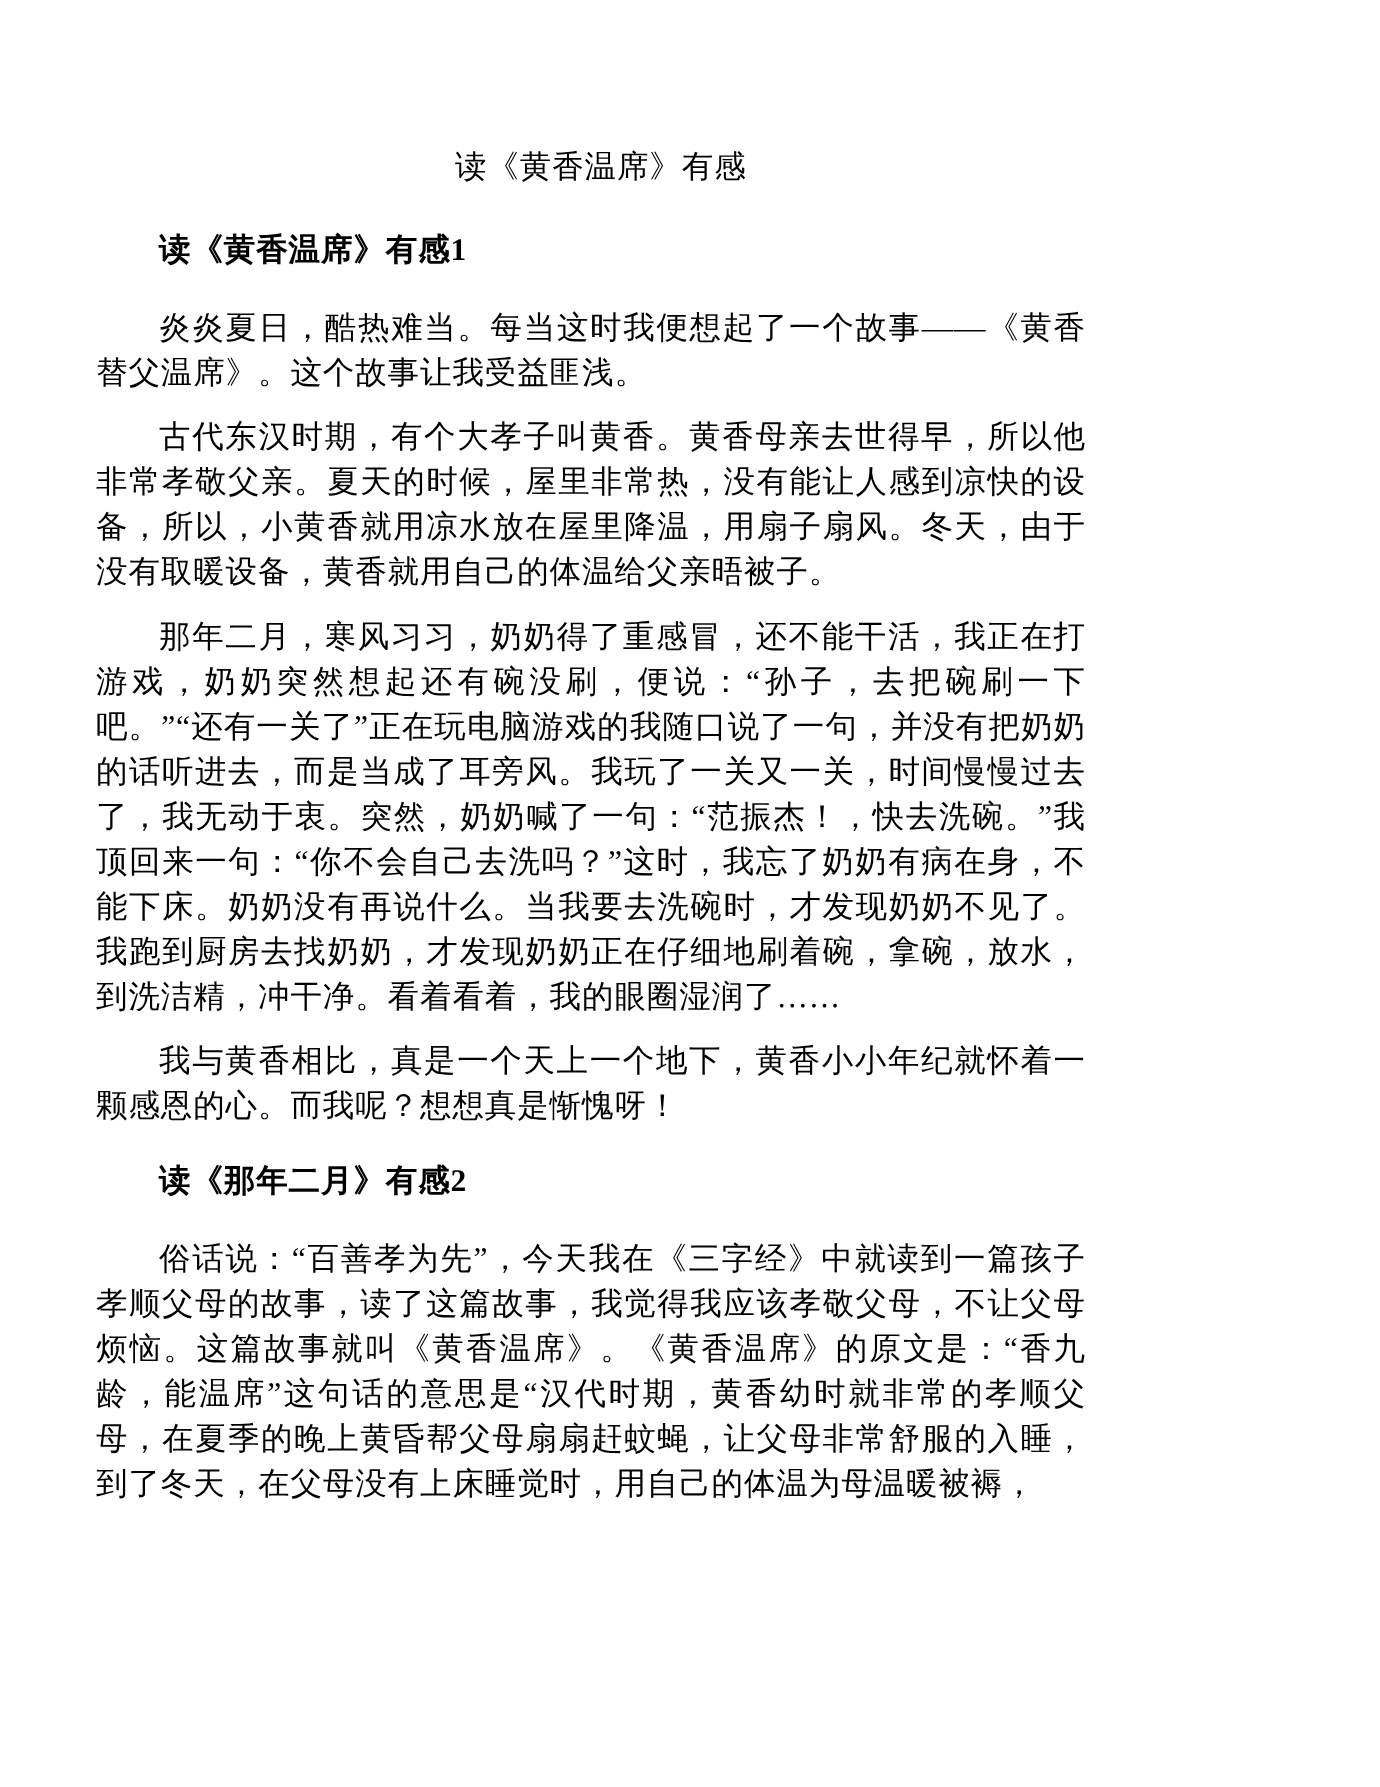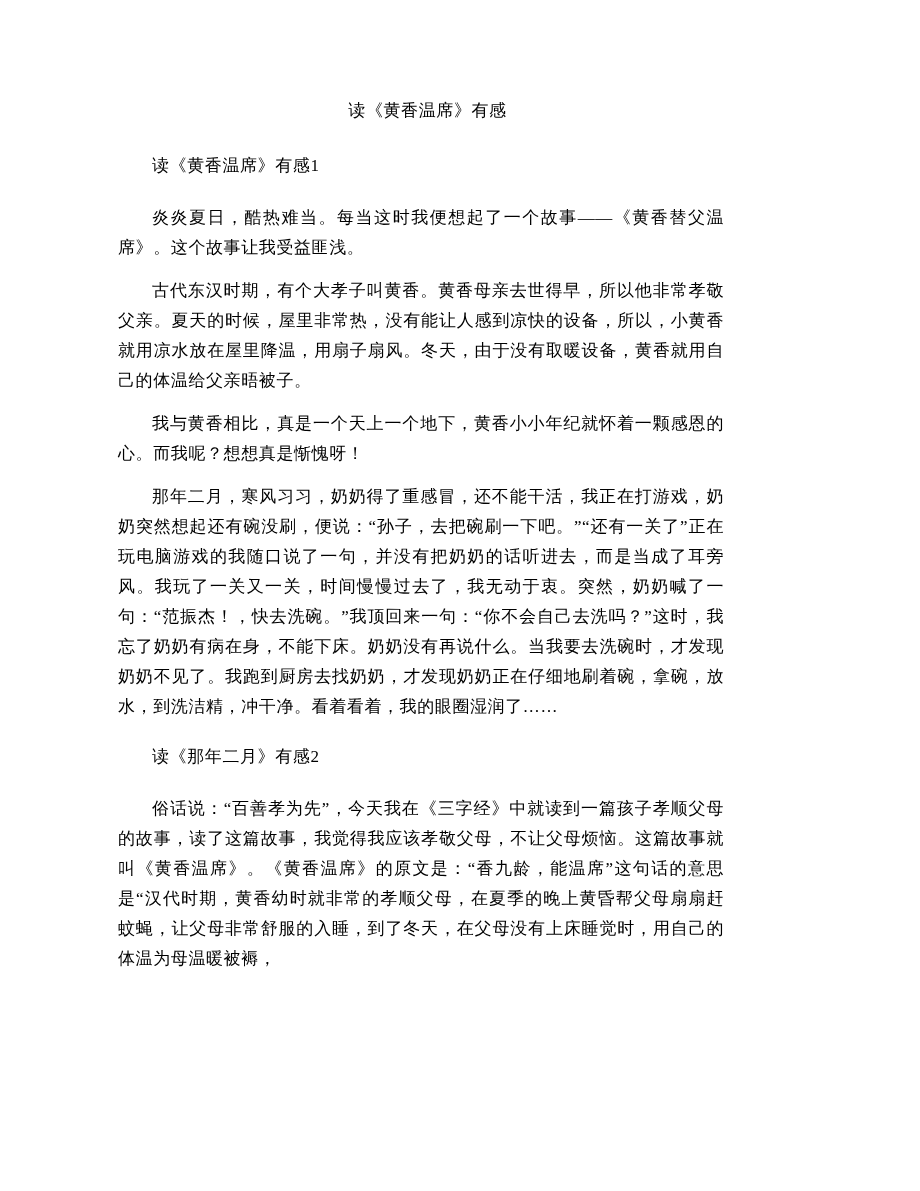--- a/index.html
+++ b/index.html
@@ -7,33 +7,33 @@
     padding: 0;
     background: #ffffff;
   }
   .page {
     position: relative;
     width: 869px;
     min-height: 1191px;
     box-sizing: border-box;
     background: #ffffff;
     color: #000000;
-    padding: 96px 132px 40px 118px;
+    padding: 96px 132px 40px 64px;
     font-family: "Liberation Serif", "DejaVu Serif", serif;
-    font-size: 17px;
+    font-size: 21px;
     line-height: 30px;
     letter-spacing: 0.6px;
   }
   .doc-title {
     text-align: center;
     margin: 0 0 25px 0;
     font-weight: normal;
   }
   .section-heading {
-    font-weight: normal;
+    font-weight: bold;
     text-indent: 2em;
     margin: 20px 0 22px 0;
   }
   .para {
     text-indent: 2em;
     text-align: justify;
     margin: 0 13px 13px 0;
     word-break: break-all;
   }
 </style>
@@ -44,22 +44,22 @@
 
   <div class="doc-title">读《黄香温席》有感</div>
 
   <div class="section-heading">读《黄香温席》有感1</div>
 
   <p class="para">炎炎夏日，酷热难当。每当这时我便想起了一个故事——《黄香替父温席》。这个故事让我受益匪浅。</p>
 
   <p class="para">古代东汉时期，有个大孝子叫黄香。黄香母亲去世得早，所以他非常孝敬父亲。夏天的时候，屋里非常热，没有能让人感到凉快的设备，所以，小黄香就用凉水放在屋里降温，用扇子扇风。冬天，由于没有取暖设备，黄香就用自己的体温给父亲晤被子。</p>
 
 
+  <p class="para">那年二月，寒风习习，奶奶得了重感冒，还不能干活，我正在打游戏，奶奶突然想起还有碗没刷，便说：“孙子，去把碗刷一下吧。”“还有一关了”正在玩电脑游戏的我随口说了一句，并没有把奶奶的话听进去，而是当成了耳旁风。我玩了一关又一关，时间慢慢过去了，我无动于衷。突然，奶奶喊了一句：“范振杰！，快去洗碗。”我顶回来一句：“你不会自己去洗吗？”这时，我忘了奶奶有病在身，不能下床。奶奶没有再说什么。当我要去洗碗时，才发现奶奶不见了。我跑到厨房去找奶奶，才发现奶奶正在仔细地刷着碗，拿碗，放水，到洗洁精，冲干净。看着看着，我的眼圈湿润了……</p>
+
   <p class="para">我与黄香相比，真是一个天上一个地下，黄香小小年纪就怀着一颗感恩的心。而我呢？想想真是惭愧呀！</p>
-
-  <p class="para">那年二月，寒风习习，奶奶得了重感冒，还不能干活，我正在打游戏，奶奶突然想起还有碗没刷，便说：“孙子，去把碗刷一下吧。”“还有一关了”正在玩电脑游戏的我随口说了一句，并没有把奶奶的话听进去，而是当成了耳旁风。我玩了一关又一关，时间慢慢过去了，我无动于衷。突然，奶奶喊了一句：“范振杰！，快去洗碗。”我顶回来一句：“你不会自己去洗吗？”这时，我忘了奶奶有病在身，不能下床。奶奶没有再说什么。当我要去洗碗时，才发现奶奶不见了。我跑到厨房去找奶奶，才发现奶奶正在仔细地刷着碗，拿碗，放水，到洗洁精，冲干净。看着看着，我的眼圈湿润了……</p>
 
 
   <div class="section-heading">读《那年二月》有感2</div>
 
   <p class="para">俗话说：“百善孝为先”，今天我在《三字经》中就读到一篇孩子孝顺父母的故事，读了这篇故事，我觉得我应该孝敬父母，不让父母烦恼。这篇故事就叫《黄香温席》。《黄香温席》的原文是：“香九龄，能温席”这句话的意思是“汉代时期，黄香幼时就非常的孝顺父母，在夏季的晚上黄昏帮父母扇扇赶蚊蝇，让父母非常舒服的入睡，到了冬天，在父母没有上床睡觉时，用自己的体温为母温暖被褥，</p>
 
 </div>
 
 </body></html>

